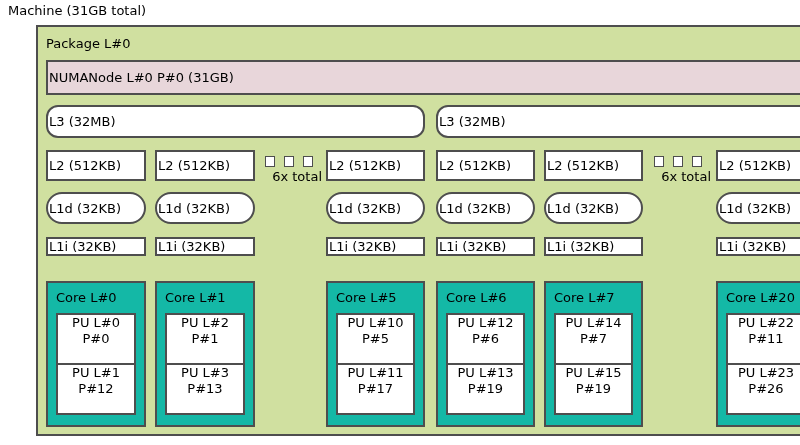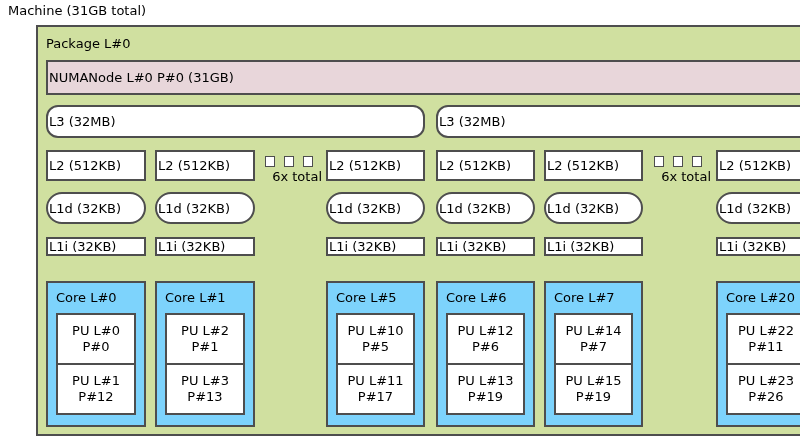--- a/index.html
+++ b/index.html
@@ -23,26 +23,26 @@
   .l3-right{left:398px;width:380px;}
   .row-l2{top:123px;height:31px;}
   .row-l1d{top:165px;height:32px;border-radius:16px;}
   .row-l1i{top:210px;height:19px;text-align:right;}
   .col1{left:8px;width:100px;}
   .col2{left:117px;width:100px;}
   .col3{left:288px;width:99px;}
   .col4{left:398px;width:99px;}
   .col5{left:506px;width:99px;}
   .col6{left:678px;width:100px;}
-  .core{top:254px;height:146px;background:#7dd3fc;}
+  .core{top:254px;height:146px;background:#14b8a6;}
   .core-label{position:absolute;left:8px;top:7px;white-space:nowrap;}
   .pu-stack{position:absolute;left:8px;right:8px;top:30px;}
   .pu{
     height:52px;background:#fff;border:2px solid #4e4e4e;
-    display:flex;flex-direction:column;align-items:center;justify-content:center;
+    display:flex;flex-direction:column;align-items:center;
     line-height:16px;text-align:center;
   }
   .pu + .pu{margin-top:-2px;}
   .elide{position:absolute;top:129px;width:66px;text-align:right;}
   .elide-left{left:218px;}
   .elide-right{left:607px;}
   .sq-row{display:flex;justify-content:center;gap:9px;height:11px;}
   .sq{width:10px;height:11px;background:#fff;border:1.5px solid #4e4e4e;display:inline-block;}
   .elide-label{margin-top:2px;line-height:16px;white-space:nowrap;}
 </style>

